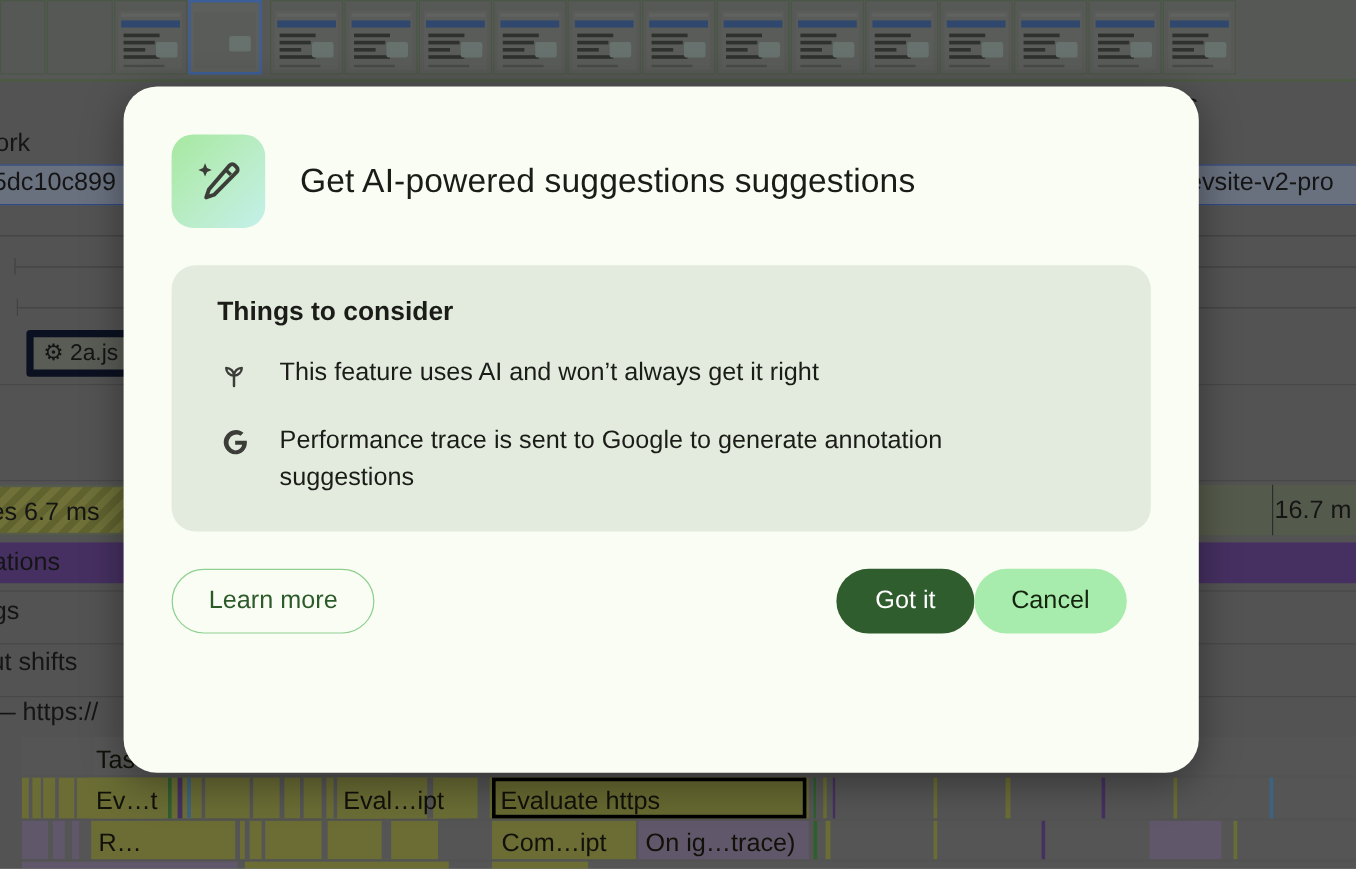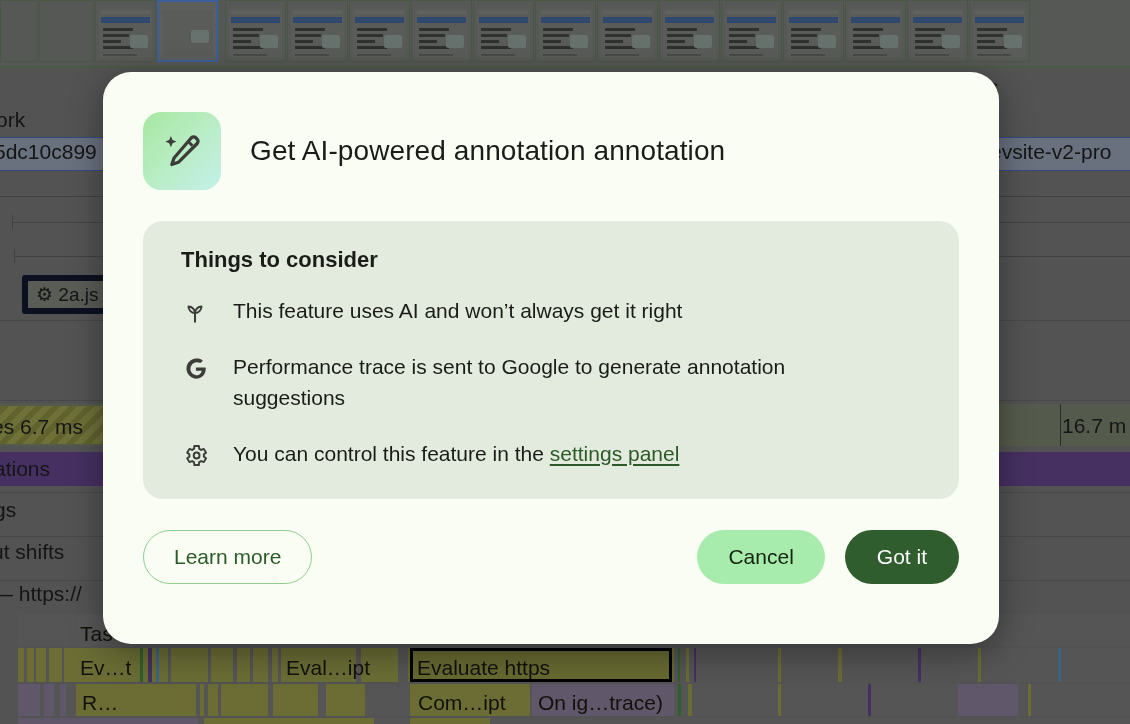--- a/index.html
+++ b/index.html
@@ -409,21 +409,21 @@
 <div id="dialog" role="dialog">
 
   <div class="dlg-head">
     <div class="dlg-icon">
       <svg width="46" height="46" viewBox="0 0 24 24" aria-hidden="true">
         <path d="M6.2 4.2l.85 2.05 2.05.85-2.05.85L6.2 10l-.85-2.05L3.3 7.1l2.05-.85z" fill="#3c3d38"></path>
         <path d="M16.9 5.1a1.6 1.6 0 0 1 2.26 0l.74.74a1.6 1.6 0 0 1 0 2.26L10.1 17.9l-3.4 1.15 1.15-3.4z" fill="none" stroke="#3c3d38" stroke-width="1.7" stroke-linejoin="round"></path>
         <path d="M15.1 6.9l2.3 2.3" stroke="#3c3d38" stroke-width="1.5"></path>
       </svg>
     </div>
-    <div class="dlg-title">Get AI-powered annotation annotation</div>
+    <div class="dlg-title">Get AI-powered suggestions suggestions</div>
   </div>
 
   <div class="card">
     <div class="card-title">Things to consider</div>
 
     <div class="c-item">
       <span class="c-ico">
         <svg width="26" height="26" viewBox="0 0 24 24" aria-hidden="true">
           <path d="M12 21v-8" stroke="#3c3d38" stroke-width="1.9" stroke-linecap="round"></path>
           <path d="M12 13C12 9.7 9.3 7 6 7c0 3.3 2.7 6 6 6z" fill="none" stroke="#3c3d38" stroke-width="1.8" stroke-linejoin="round"></path>
@@ -435,30 +435,21 @@
 
     <div class="c-item">
       <span class="c-ico">
         <svg width="27" height="27" viewBox="0 0 24 24" aria-hidden="true">
           <path d="M21.4 11h-9v2.9h5.2c-.5 2.5-2.6 4.2-5.2 4.2A5.9 5.9 0 1 1 16.4 7.2l2.2-2.2A9 9 0 1 0 12.4 21c5 0 8.7-3.6 8.7-8.8 0-.5 0-.8-.1-1.2z" fill="#3c3d38"></path>
         </svg>
       </span>
       <span class="c-txt">Performance trace is sent to Google to generate annotation suggestions</span>
     </div>
 
-    <div class="c-item">
-      <span class="c-ico">
-        <svg width="27" height="27" viewBox="0 0 24 24" aria-hidden="true">
-          <path d="M19.4 13a7.6 7.6 0 0 0 0-2l2-1.5-2-3.4-2.4 1a7.6 7.6 0 0 0-1.7-1L15 3.5H11l-.3 2.6c-.6.25-1.2.6-1.7 1l-2.4-1-2 3.4L6.6 11a7.6 7.6 0 0 0 0 2l-2 1.5 2 3.4 2.4-1c.5.4 1.1.75 1.7 1l.3 2.6h4l.3-2.6c.6-.25 1.2-.6 1.7-1l2.4 1 2-3.4z" fill="none" stroke="#3c3d38" stroke-width="1.7" stroke-linejoin="round"></path>
-          <circle cx="13" cy="12" r="2.6" fill="none" stroke="#3c3d38" stroke-width="1.7"></circle>
-        </svg>
-      </span>
-      <span class="c-txt"><span>You can control this feature in the </span><a href="#">settings panel</a></span>
-    </div>
   </div>
 
   <div class="dlg-foot">
     <button class="btn btn-outline">Learn more</button>
     <span class="spacer"></span>
+    <button class="btn btn-filled">Got it</button>
     <button class="btn btn-tonal">Cancel</button>
-    <button class="btn btn-filled">Got it</button>
   </div>
 </div>
 
 </body></html>

